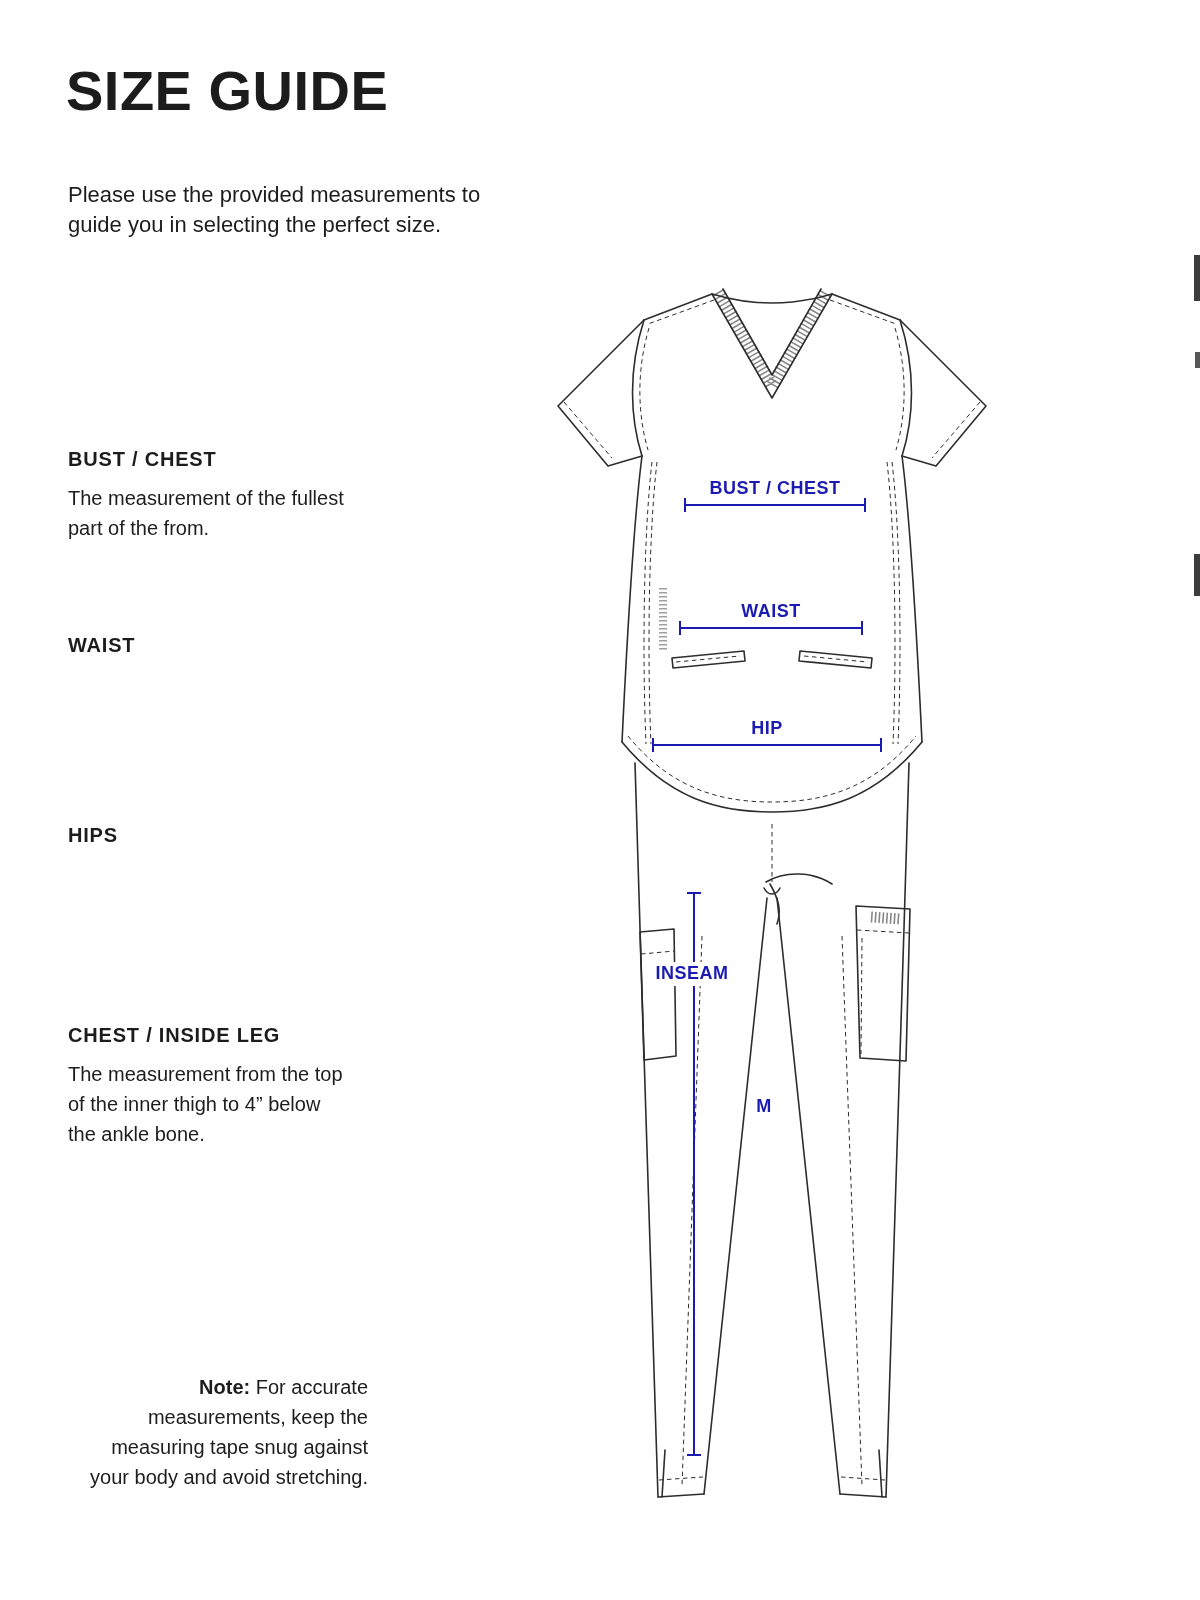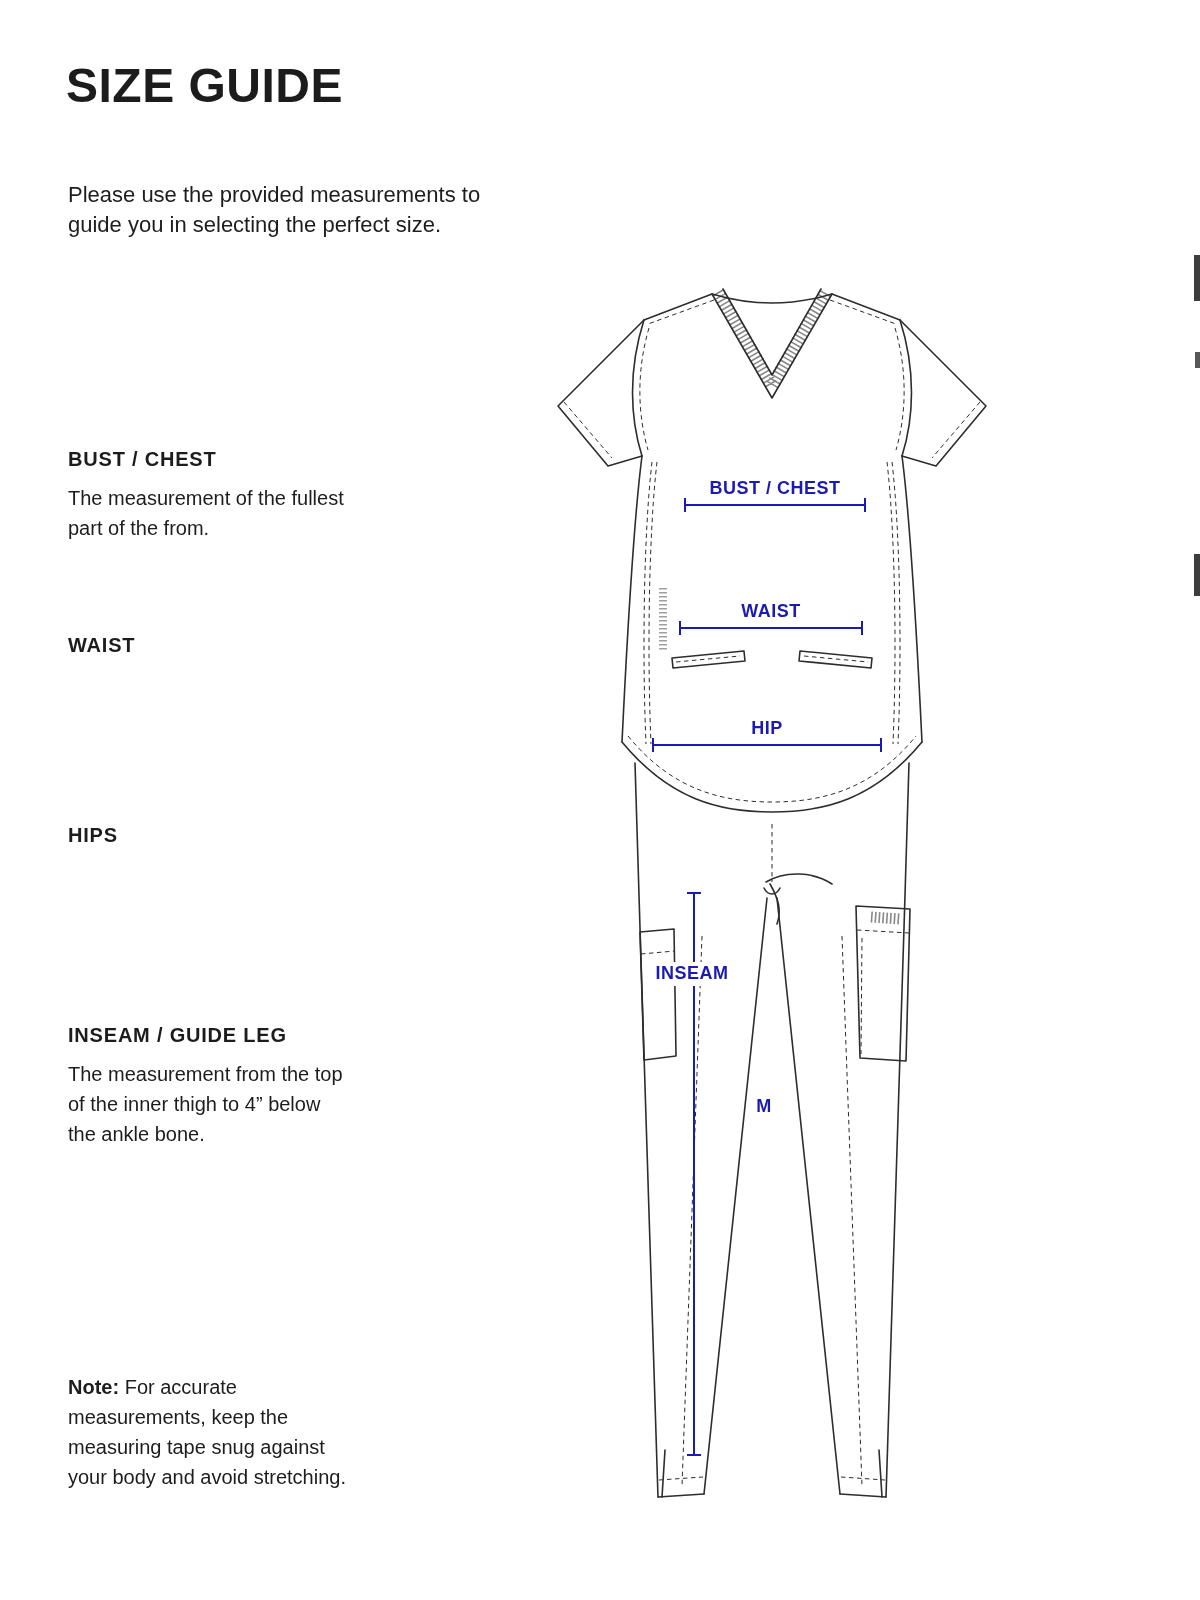--- a/index.html
+++ b/index.html
@@ -2,34 +2,34 @@
 <html><head>
 <meta charset="utf-8">
 <style>
   html,body{margin:0;padding:0;}
   body{
     width:1200px;height:1600px;background:#ffffff;position:relative;overflow:hidden;
     font-family:"Liberation Sans", sans-serif;color:#1d1d1d;
   }
   .abs{position:absolute;}
   .title{
-    left:66px;top:58px;font-size:48px;font-weight:700;letter-spacing:.5px;color:#1c1c1c;margin:0;
+    left:66px;top:58px;font-size:56px;font-weight:700;letter-spacing:.5px;color:#1c1c1c;margin:0;
   }
   .intro{
     left:68px;top:180px;width:430px;font-size:22px;line-height:1.35;margin:0;
   }
   .sec{left:68px;}
   .sec-h{
     font-size:20px;font-weight:700;letter-spacing:.8px;margin:0;color:#1c1c1c;
   }
   .sec-b{
     font-size:20px;line-height:1.5;margin:12px 0 0 0;
   }
   .note{
-    left:68px;top:1372px;width:300px;font-size:20px;line-height:1.5;margin:0;
+    left:68px;top:1372px;width:300px;font-size:20px;line-height:1.5;margin:0;text-align:right;
   }
   .note strong{font-weight:700;}
   .diagram{
     left:540px;top:278px;width:460px;height:1250px;
   }
   .edge-artifact{right:0;background:#3d3d3d;}
   svg text{
     font-family:"Liberation Sans", sans-serif;font-weight:700;font-size:18px;
     fill:#1b1bb3;letter-spacing:.5px;text-anchor:middle;
   }
@@ -50,21 +50,21 @@
 
   <section class="abs sec" style="top:634px">
     <h2 class="sec-h">WAIST</h2>
   </section>
 
   <section class="abs sec" style="top:824px">
     <h2 class="sec-h">HIPS</h2>
   </section>
 
   <section class="abs sec" style="top:1024px">
-    <h2 class="sec-h">INSEAM / GUIDE LEG</h2>
+    <h2 class="sec-h">CHEST / INSIDE LEG</h2>
     <p class="sec-b" style="width:280px">The measurement from the top of the inner thigh to 4” below the ankle bone.</p>
   </section>
 
   <p class="abs note"><strong>Note:</strong> <span>For accurate measurements, keep the measuring tape snug against your body and avoid stretching.</span></p>
 
   <svg class="abs diagram" viewBox="0 0 460 1250" xmlns="http://www.w3.org/2000/svg">
 
     <g fill="none" stroke="#555555" opacity="0.7">
       <path d="M178 14 L232 108 L286 14" stroke-width="13" stroke-dasharray="1.6 2.6"></path>
       <path d="M123 310 L123 374" stroke-width="8" stroke-dasharray="1.6 2.4" opacity="0.8"></path>

